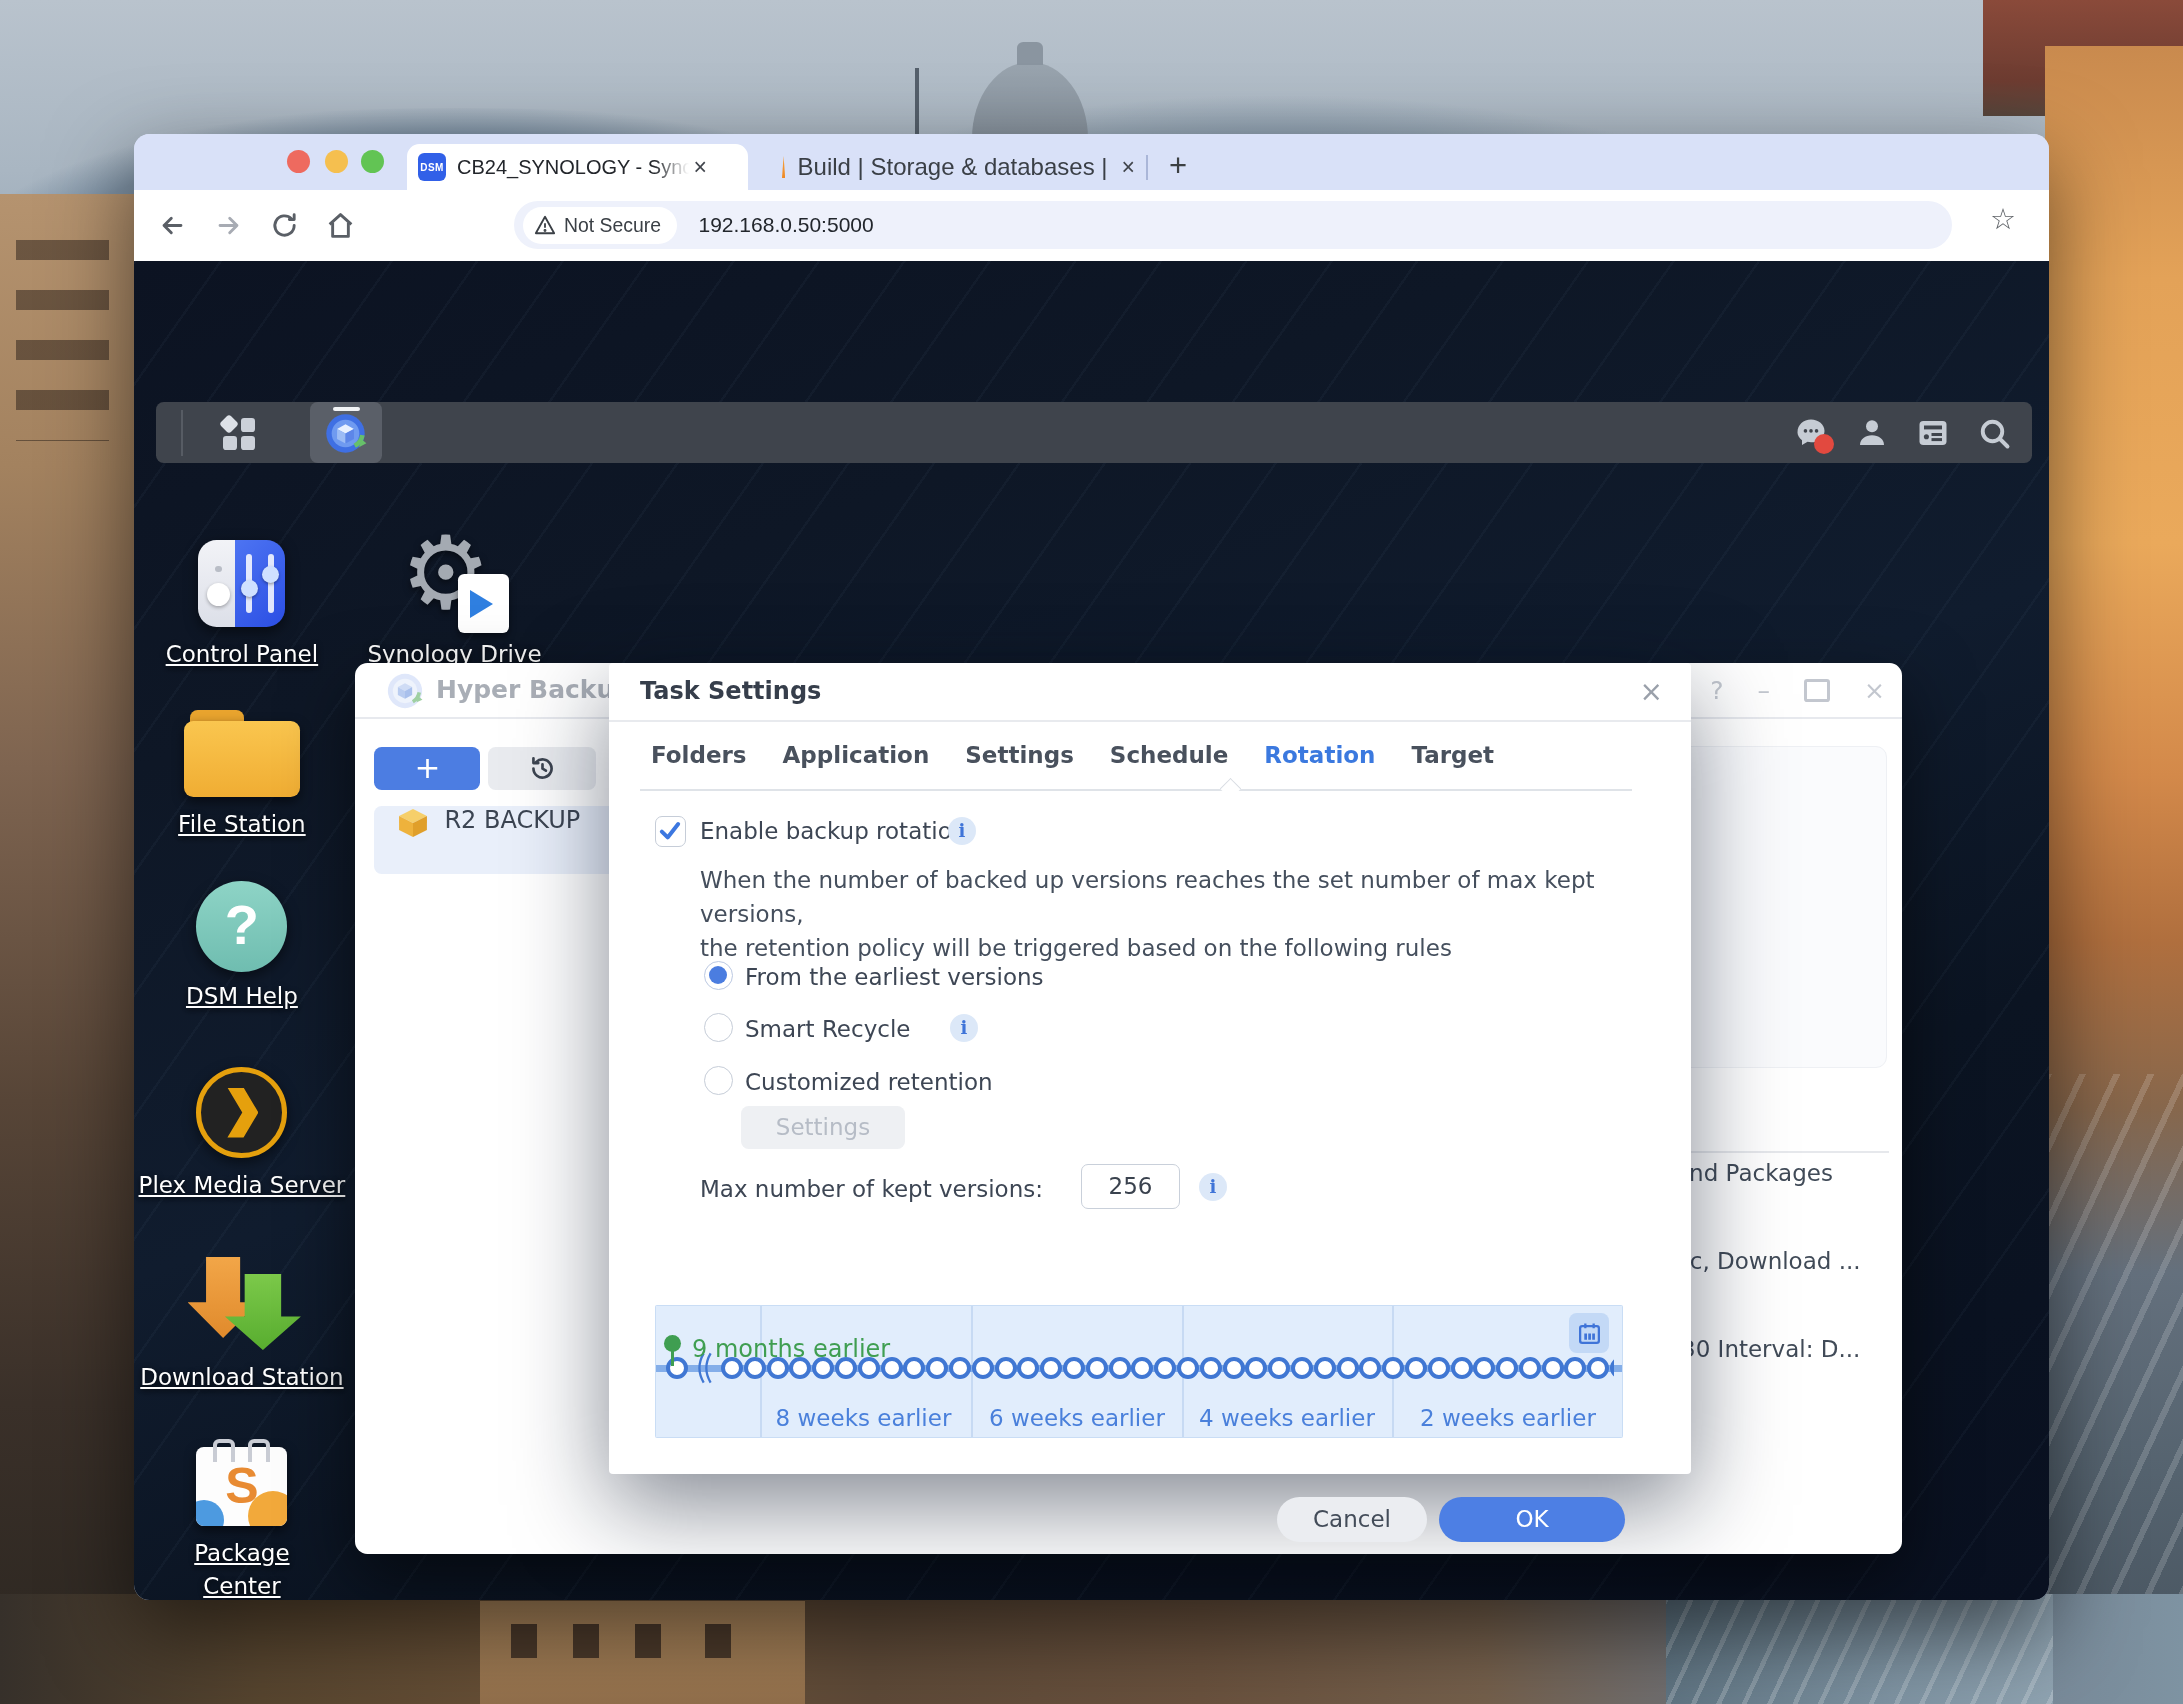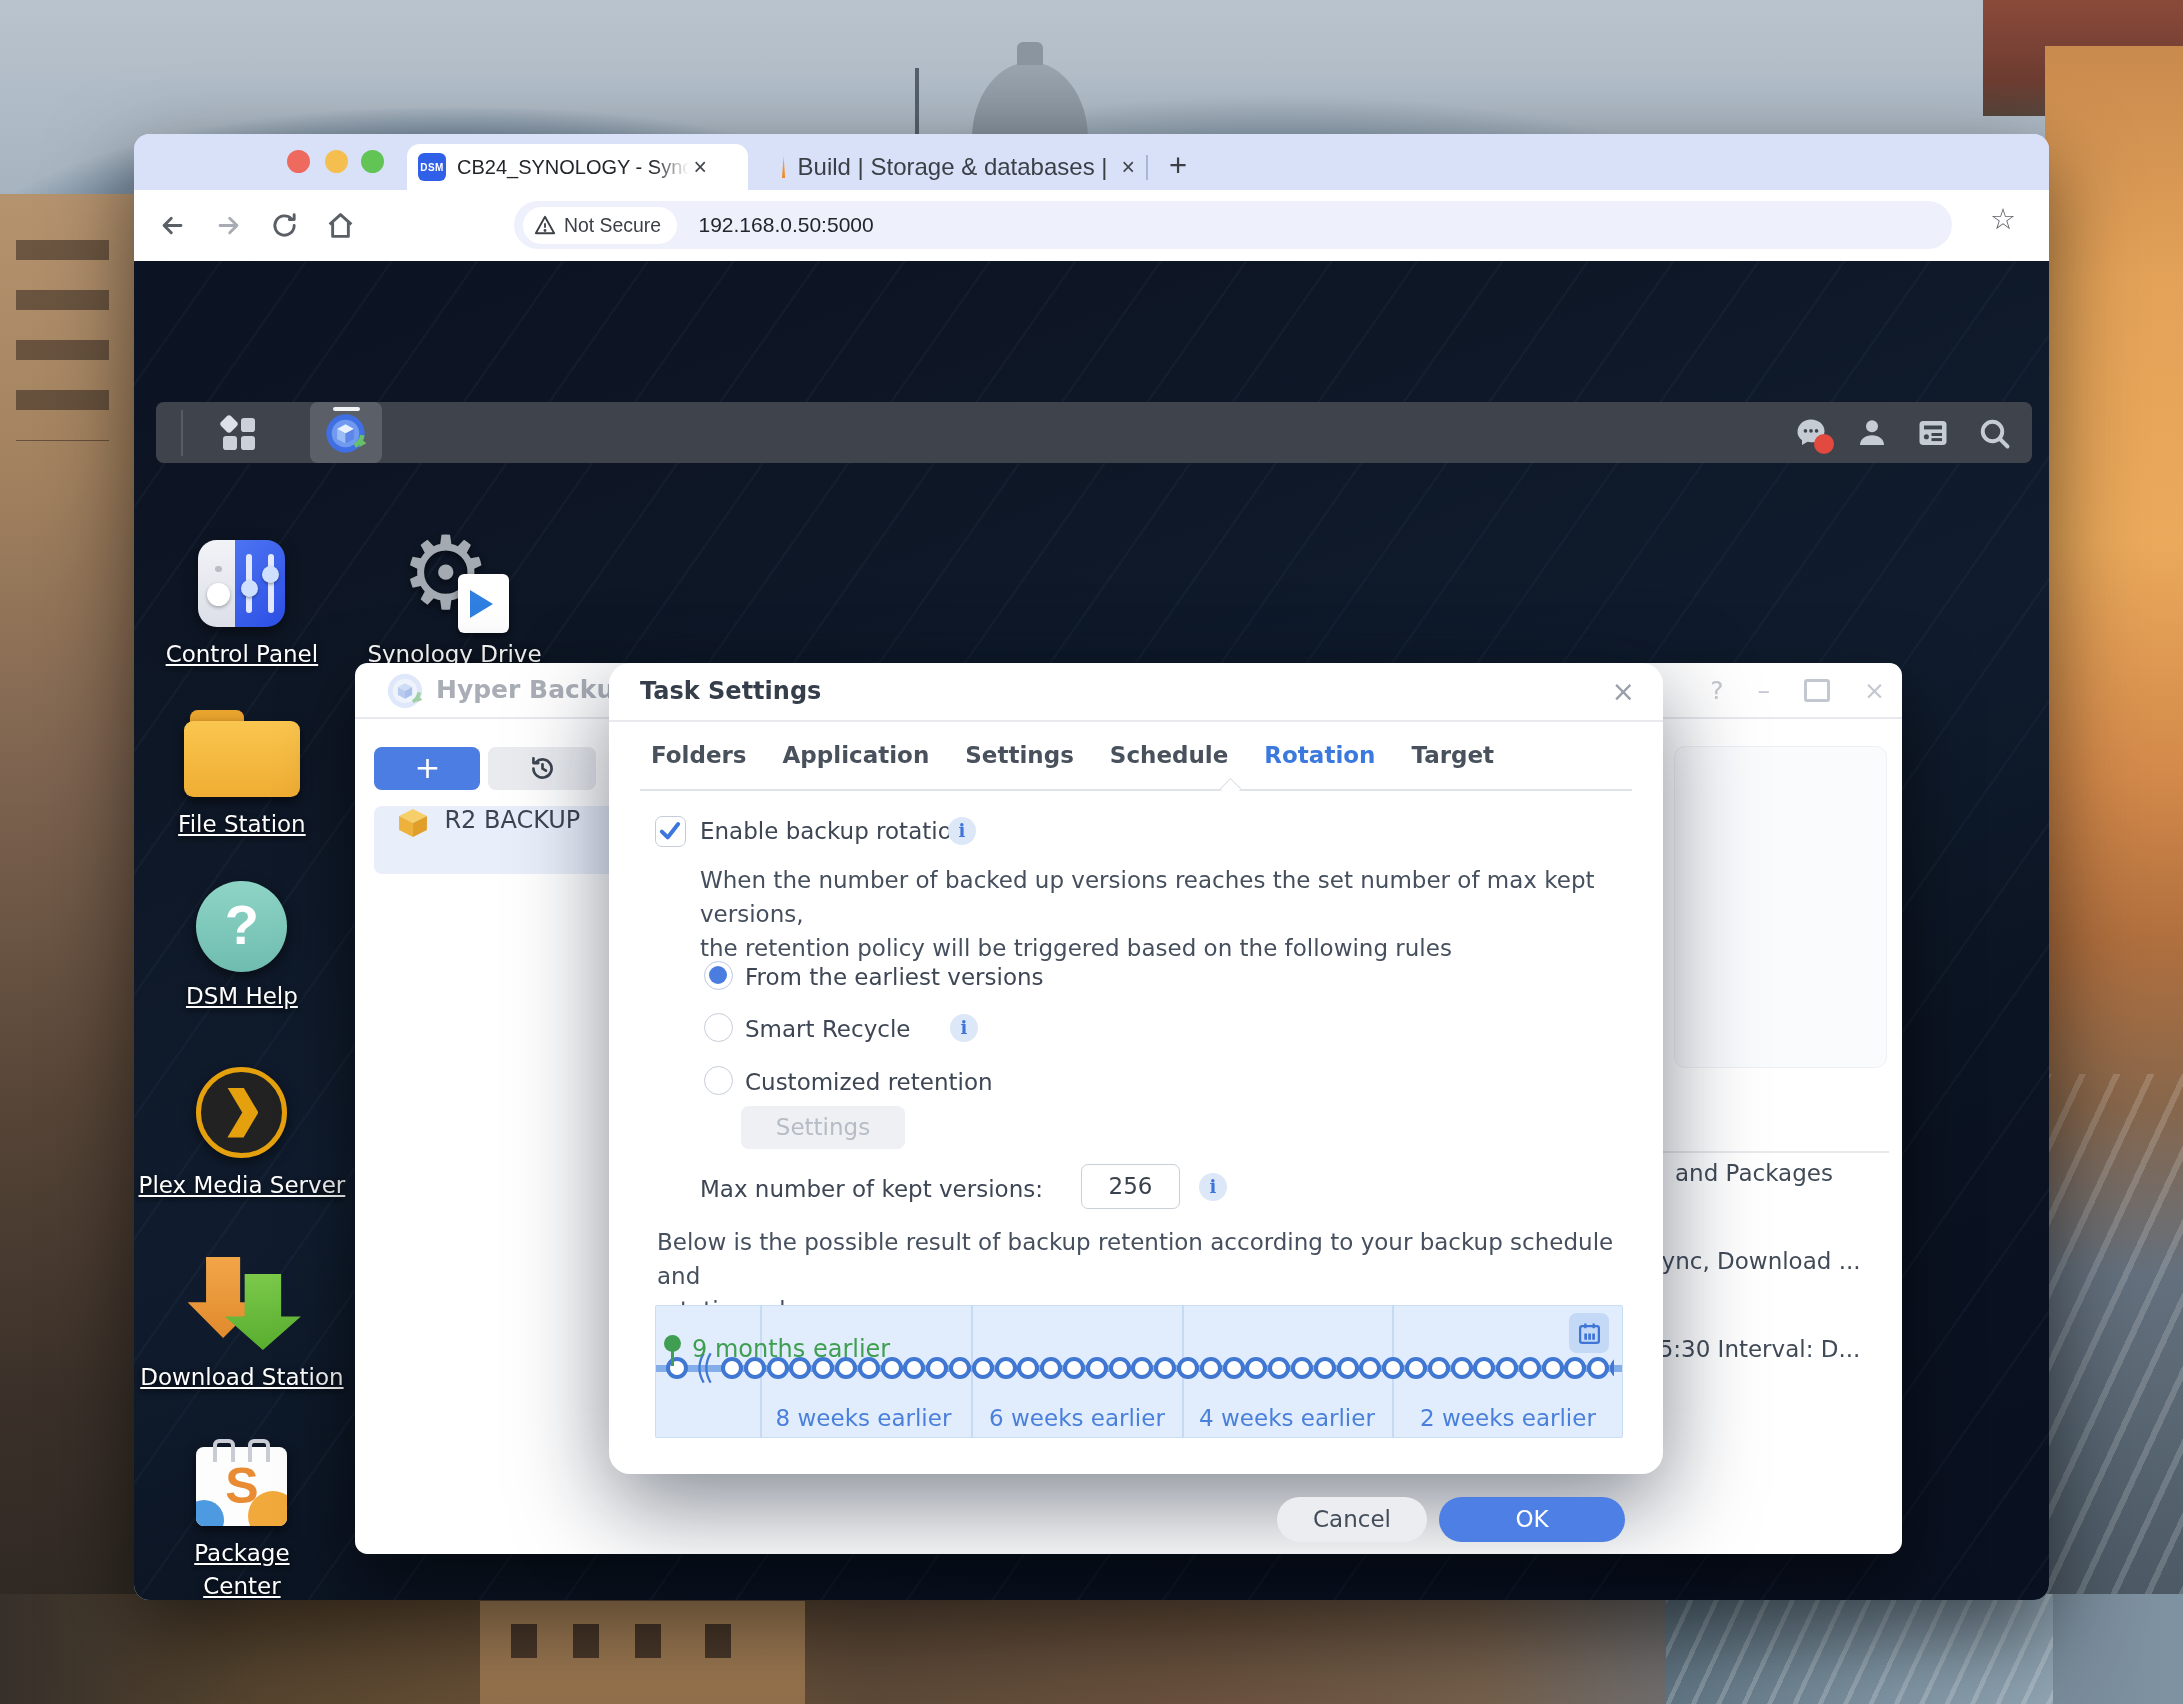--- a/index.html
+++ b/index.html
@@ -107,21 +107,21 @@
   .hb-controls{position:absolute;right:17px;top:0;height:54px;display:flex;gap:34px;align-items:center;color:#c3c7cf;font-size:25px;}
   .hb-controls .maxi{width:20px;height:17px;border:3.1px solid #c3c7cf;border-radius:3.1px;}
   .btn-add{position:absolute;left:19.4px;top:84px;width:106px;height:43px;border-radius:7.7px;background:#4c7de2;color:#fff;font-size:31px;line-height:40px;text-align:center;}
   .btn-hist{position:absolute;left:133px;top:84px;width:108px;height:43px;border-radius:7.7px;background:#e9ebef;display:flex;align-items:center;justify-content:center;}
   .r2row{position:absolute;left:19.4px;top:143px;width:256px;height:68px;border-radius:7.7px;background:#e9effa;display:flex;align-items:flex-start;}
   .r2row .lbl{margin-left:14px;font-size:24px;color:#3b4452;font-weight:500;}
   .hb-card{position:absolute;left:1319px;top:83px;width:213px;height:322px;border-radius:11px;background:#fafbfd;border:1.5px solid #eef0f4;box-sizing:border-box;}
   .hb-div2{position:absolute;left:1308px;top:488px;width:226px;height:1.5px;background:#e6e8ec;}
   .hb-frag{position:absolute;font-size:23px;color:#414b58;white-space:nowrap;}
   
-  .dialog{position:absolute;left:475px;top:402px;width:1054px;height:811px;background:#fff;border-radius:21px;box-shadow:0 31px 93px rgba(10,20,40,.5);font-family:"DejaVu Sans",sans-serif;color:#434c59;}
+  .dialog{position:absolute;left:475px;top:402px;width:1054px;height:811px;background:#fff;border-radius:4px;box-shadow:0 31px 93px rgba(10,20,40,.5);font-family:"DejaVu Sans",sans-serif;color:#434c59;padding-left:28px;}
   .dg-title{position:absolute;left:31px;top:0;line-height:57px;font-size:24px;font-weight:bold;color:#363e4b;}
   .dg-close{position:absolute;right:28px;top:0;line-height:57px;font-size:28px;color:#9aa0aa;}
   .dg-div{position:absolute;left:0;top:57px;width:100%;height:1.5px;background:#e8eaee;}
   .dg-tabs{position:absolute;left:42px;top:79px;display:flex;gap:36px;font-size:23px;font-weight:bold;color:#49515d;}
   .dg-tabs .act{color:#3b79df;}
   .dg-tabdiv{position:absolute;left:31px;top:126px;width:992px;height:1.5px;background:#dfe3e8;}
   .dg-notch{position:absolute;left:614px;top:118px;width:14px;height:14px;background:#fff;border-left:1.5px solid #d8dce2;border-top:1.5px solid #d8dce2;transform:rotate(45deg);}
   .chk{position:absolute;left:46px;top:153px;width:31px;height:31px;border-radius:7px;border:1.5px solid #c6cdd8;background:#fff;box-sizing:border-box;}
   .lbl-enable{position:absolute;left:91px;top:155px;font-size:23px;color:#3d4654;}
   .info{position:absolute;width:28px;height:28px;border-radius:50%;background:#dce8f8;color:#3f74d8;font-size:18px;font-weight:bold;text-align:center;line-height:28px;font-family:"DejaVu Serif",serif;}
@@ -402,24 +402,20 @@
         <div class="info i2">i</div>
         <div class="radio r3"></div>
         <div class="rlbl rl3">Customized retention</div>
 
         <div class="btn-settings">Settings</div>
 
         <div class="maxlbl">Max number of kept versions:</div>
         <div class="maxinput">256</div>
         <div class="info i3">i</div>
 
-        <div class="para2">
-          <span>Below is the possible result of backup retention according to your backup schedule and</span><br>
-          <span>rotation scheme:</span>
-        </div>
 
         <div class="tpanel">
           <div class="tgrid" style="left:104px;"></div>
           <div class="tgrid" style="left:315px;"></div>
           <div class="tgrid" style="left:526px;"></div>
           <div class="tgrid" style="left:736px;"></div>
           <div class="tline"></div>
           <div class="tl-dot0"></div>
           <svg class="tl-break" width="20" height="34" viewBox="0 0 26 44">
               <path d="M10 3 C3 15,3 29,10 41" stroke="#4077d3" stroke-width="3" fill="none"></path>

